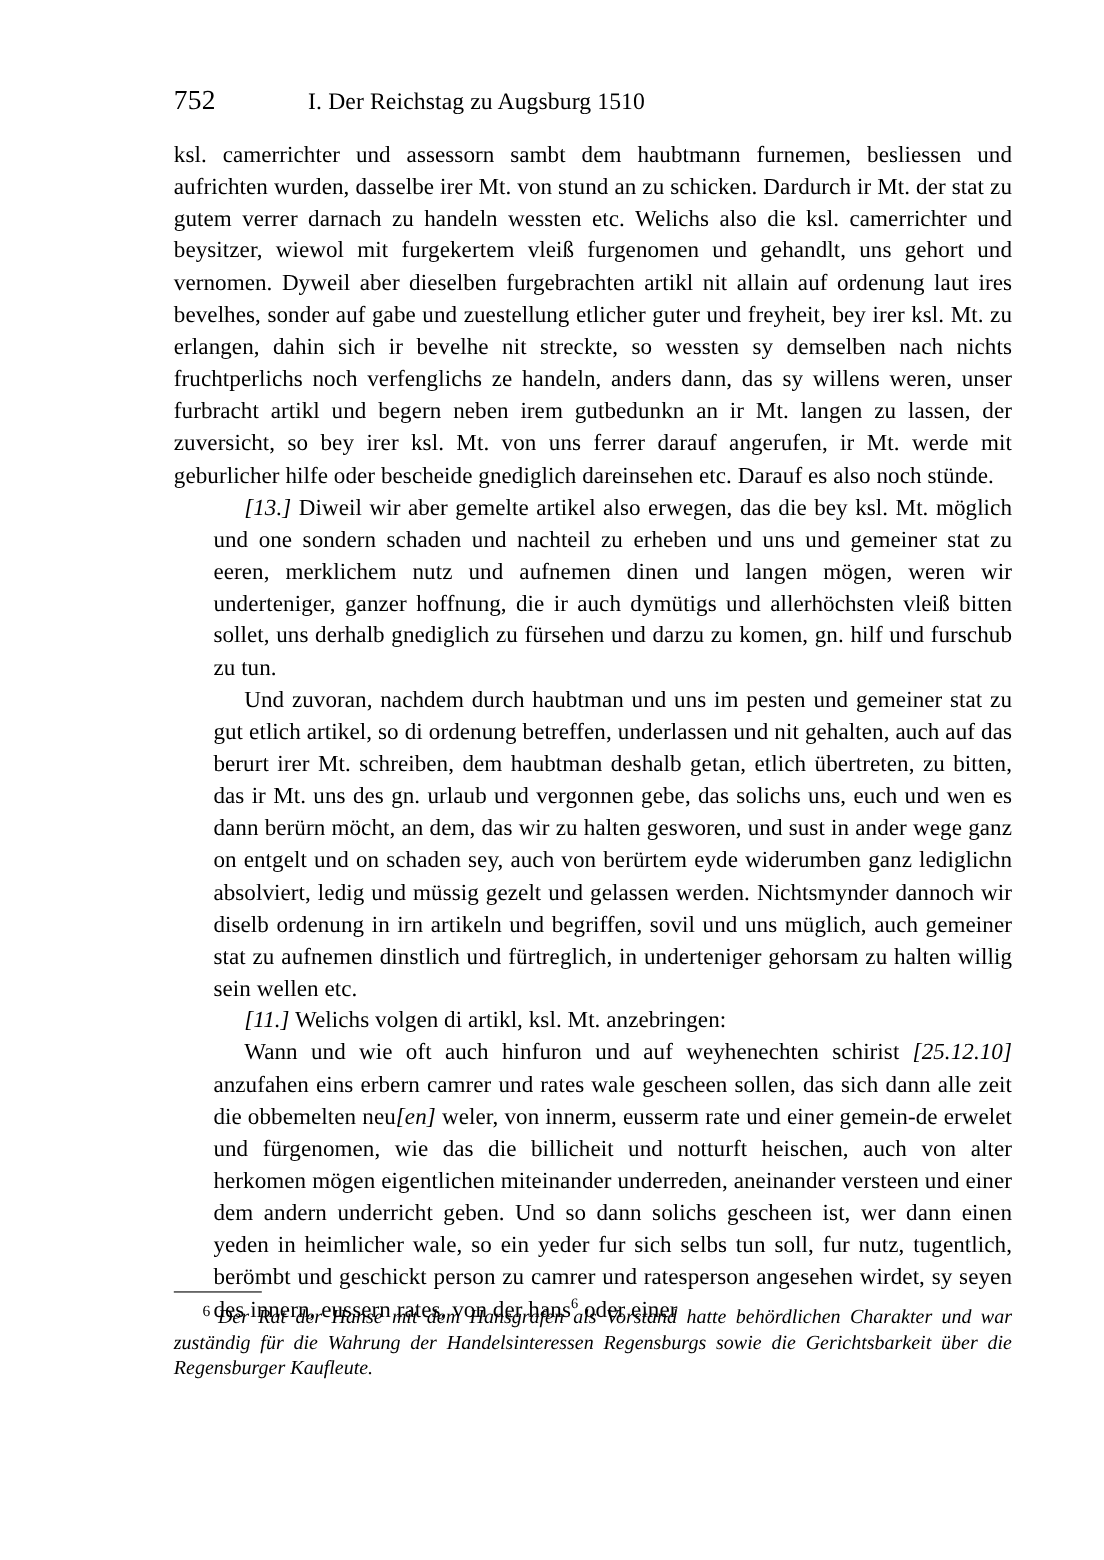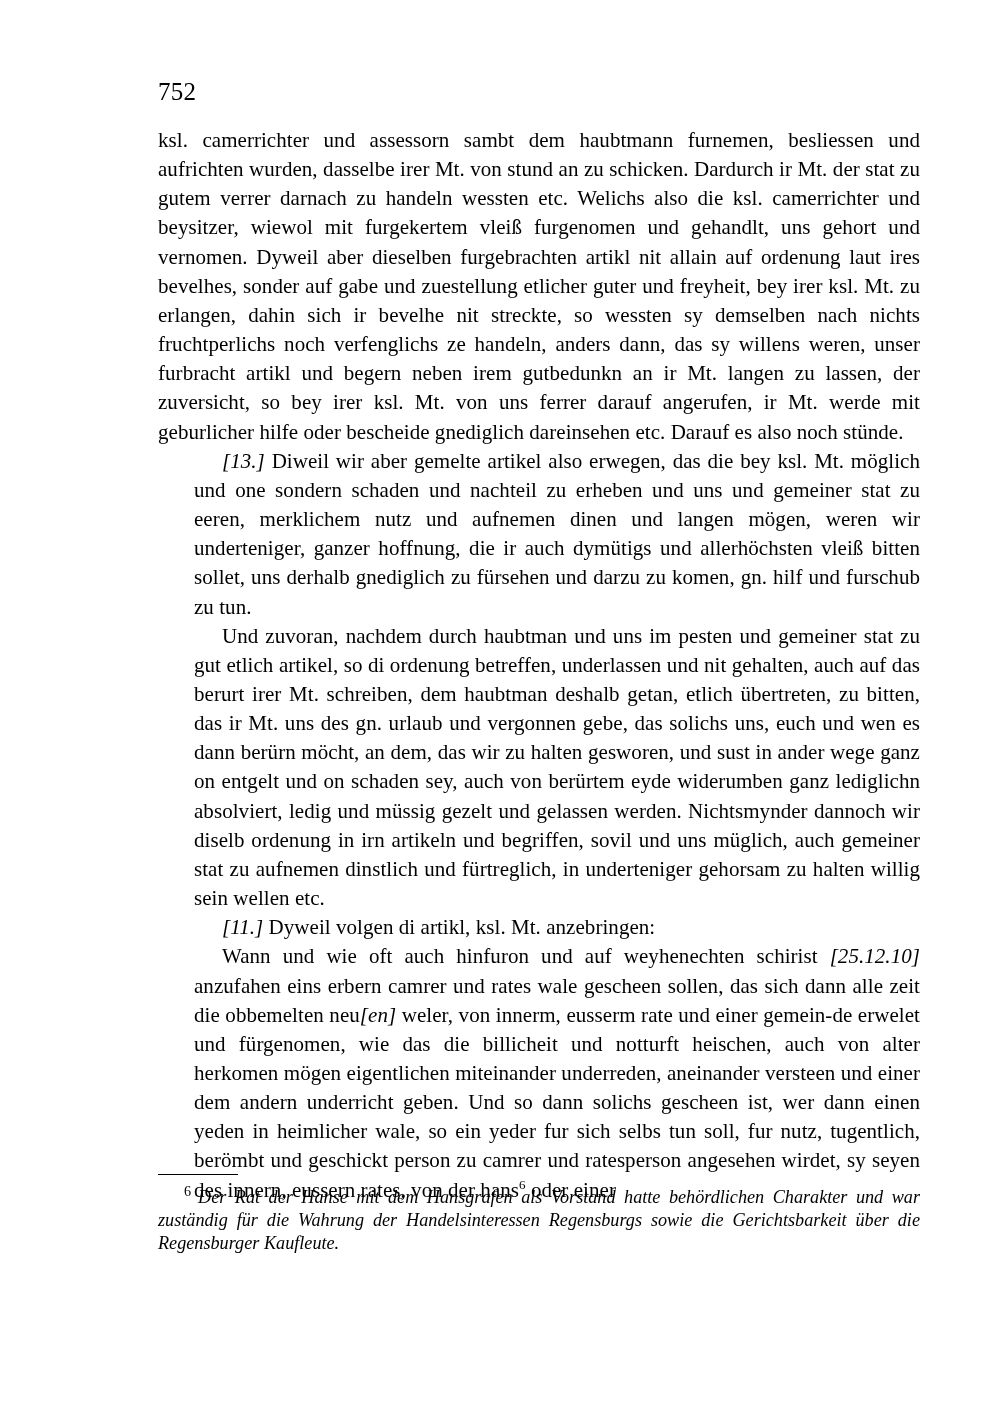--- a/index.html
+++ b/index.html
@@ -115,27 +115,28 @@
     margin-right: 7px;
   }
 </style>
 </head>
 <body>
 
 <div class="page">
 
   <div class="running-head">
     <span class="folio">752</span>
+    <span class="head-title">I. Der Reichstag zu Augsburg 1510</span>
   </div>
 
   <div class="textblock" id="body-root">
       <p class="para noindent"><span>ksl. camerrichter und assessorn sambt dem haubtmann furnemen, besliessen und aufrichten wurden, dasselbe irer Mt. von stund an zu schicken. Dardurch ir Mt. der stat zu gutem verrer darnach zu handeln wessten etc. Welichs also die ksl. camerrichter und beysitzer, wiewol mit furgekertem vleiß furgenomen und gehandlt, uns gehort und vernomen. Dyweil aber dieselben furgebrachten artikl nit allain auf ordenung laut ires bevelhes, sonder auf gabe und zuestellung etlicher guter und freyheit, bey irer ksl. Mt. zu erlangen, dahin sich ir bevelhe nit streckte, so wessten sy demselben nach nichts fruchtperlichs noch verfenglichs ze handeln, anders dann, das sy willens weren, unser furbracht artikl und begern neben irem gutbedunkn an ir Mt. langen zu lassen, der zuversicht, so bey irer ksl. Mt. von uns ferrer darauf angerufen, ir Mt. werde mit geburlicher hilfe oder bescheide gnediglich dareinsehen etc. Darauf es also noch stünde.</span></p>
       <p class="para indent"><i>[13.]</i><span> Diweil wir aber gemelte artikel also erwegen, das die bey ksl. Mt. möglich und one sondern schaden und nachteil zu erheben und uns und gemeiner stat zu eeren, merklichem nutz und aufnemen dinen und langen mögen, weren wir underteniger, ganzer hoffnung, die ir auch dymütigs und allerhöchsten vleiß bitten sollet, uns derhalb gnediglich zu fürsehen und darzu zu komen, gn. hilf und furschub zu tun.</span></p>
       <p class="para indent"><span>Und zuvoran, nachdem durch haubtman und uns im pesten und gemeiner stat zu gut etlich artikel, so di ordenung betreffen, underlassen und nit gehalten, auch auf das berurt irer Mt. schreiben, dem haubtman deshalb getan, etlich übertreten, zu bitten, das ir Mt. uns des gn. urlaub und vergonnen gebe, das solichs uns, euch und wen es dann berürn möcht, an dem, das wir zu halten gesworen, und sust in ander wege ganz on entgelt und on schaden sey, auch von berürtem eyde widerumben ganz lediglichn absolviert, ledig und müssig gezelt und gelassen werden. Nichtsmynder dannoch wir diselb ordenung in irn artikeln und begriffen, sovil und uns müglich, auch gemeiner stat zu aufnemen dinstlich und fürtreglich, in underteniger gehorsam zu halten willig sein wellen etc.</span></p>
-      <p class="para indent"><i>[11.]</i><span> Dyweil volgen di artikl, ksl. Mt. anzebringen:</span></p>
+      <p class="para indent"><i>[11.]</i><span> Welichs volgen di artikl, ksl. Mt. anzebringen:</span></p>
       <p class="para indent"><span>Wann und wie oft auch hinfuron und auf weyhenechten schirist </span><i>[25.12.10]</i><span> anzufahen eins erbern camrer und rates wale gescheen sollen, das sich dann alle zeit die obbemelten neu</span><i>[en]</i><span> weler, von innerm, eusserm rate und einer gemein-de erwelet und fürgenomen, wie das die billicheit und notturft heischen, auch von alter herkomen mögen eigentlichen miteinander underreden, aneinander versteen und einer dem andern underricht geben. Und so dann solichs gescheen ist, wer dann einen yeden in heimlicher wale, so ein yeder fur sich selbs tun soll, fur nutz, tugentlich, berömbt und geschickt person zu camrer und ratesperson angesehen wirdet, sy seyen des innern, eussern rates, von der hans</span><sup class="fnref">6</sup><span> oder einer</span></p>
     </div>
 
   <div class="footnotes">
     <hr class="fn-rule">
     <div id="footnote-root">
         <p class="fn-para"><span class="fn-num">6</span><span>Der Rat der Hanse mit dem Hansgrafen als Vorstand hatte behördlichen Charakter und war zuständig für die Wahrung der Handelsinteressen Regensburgs sowie die Gerichtsbarkeit über die Regensburger Kaufleute.</span></p>
       </div>
   </div>
 

